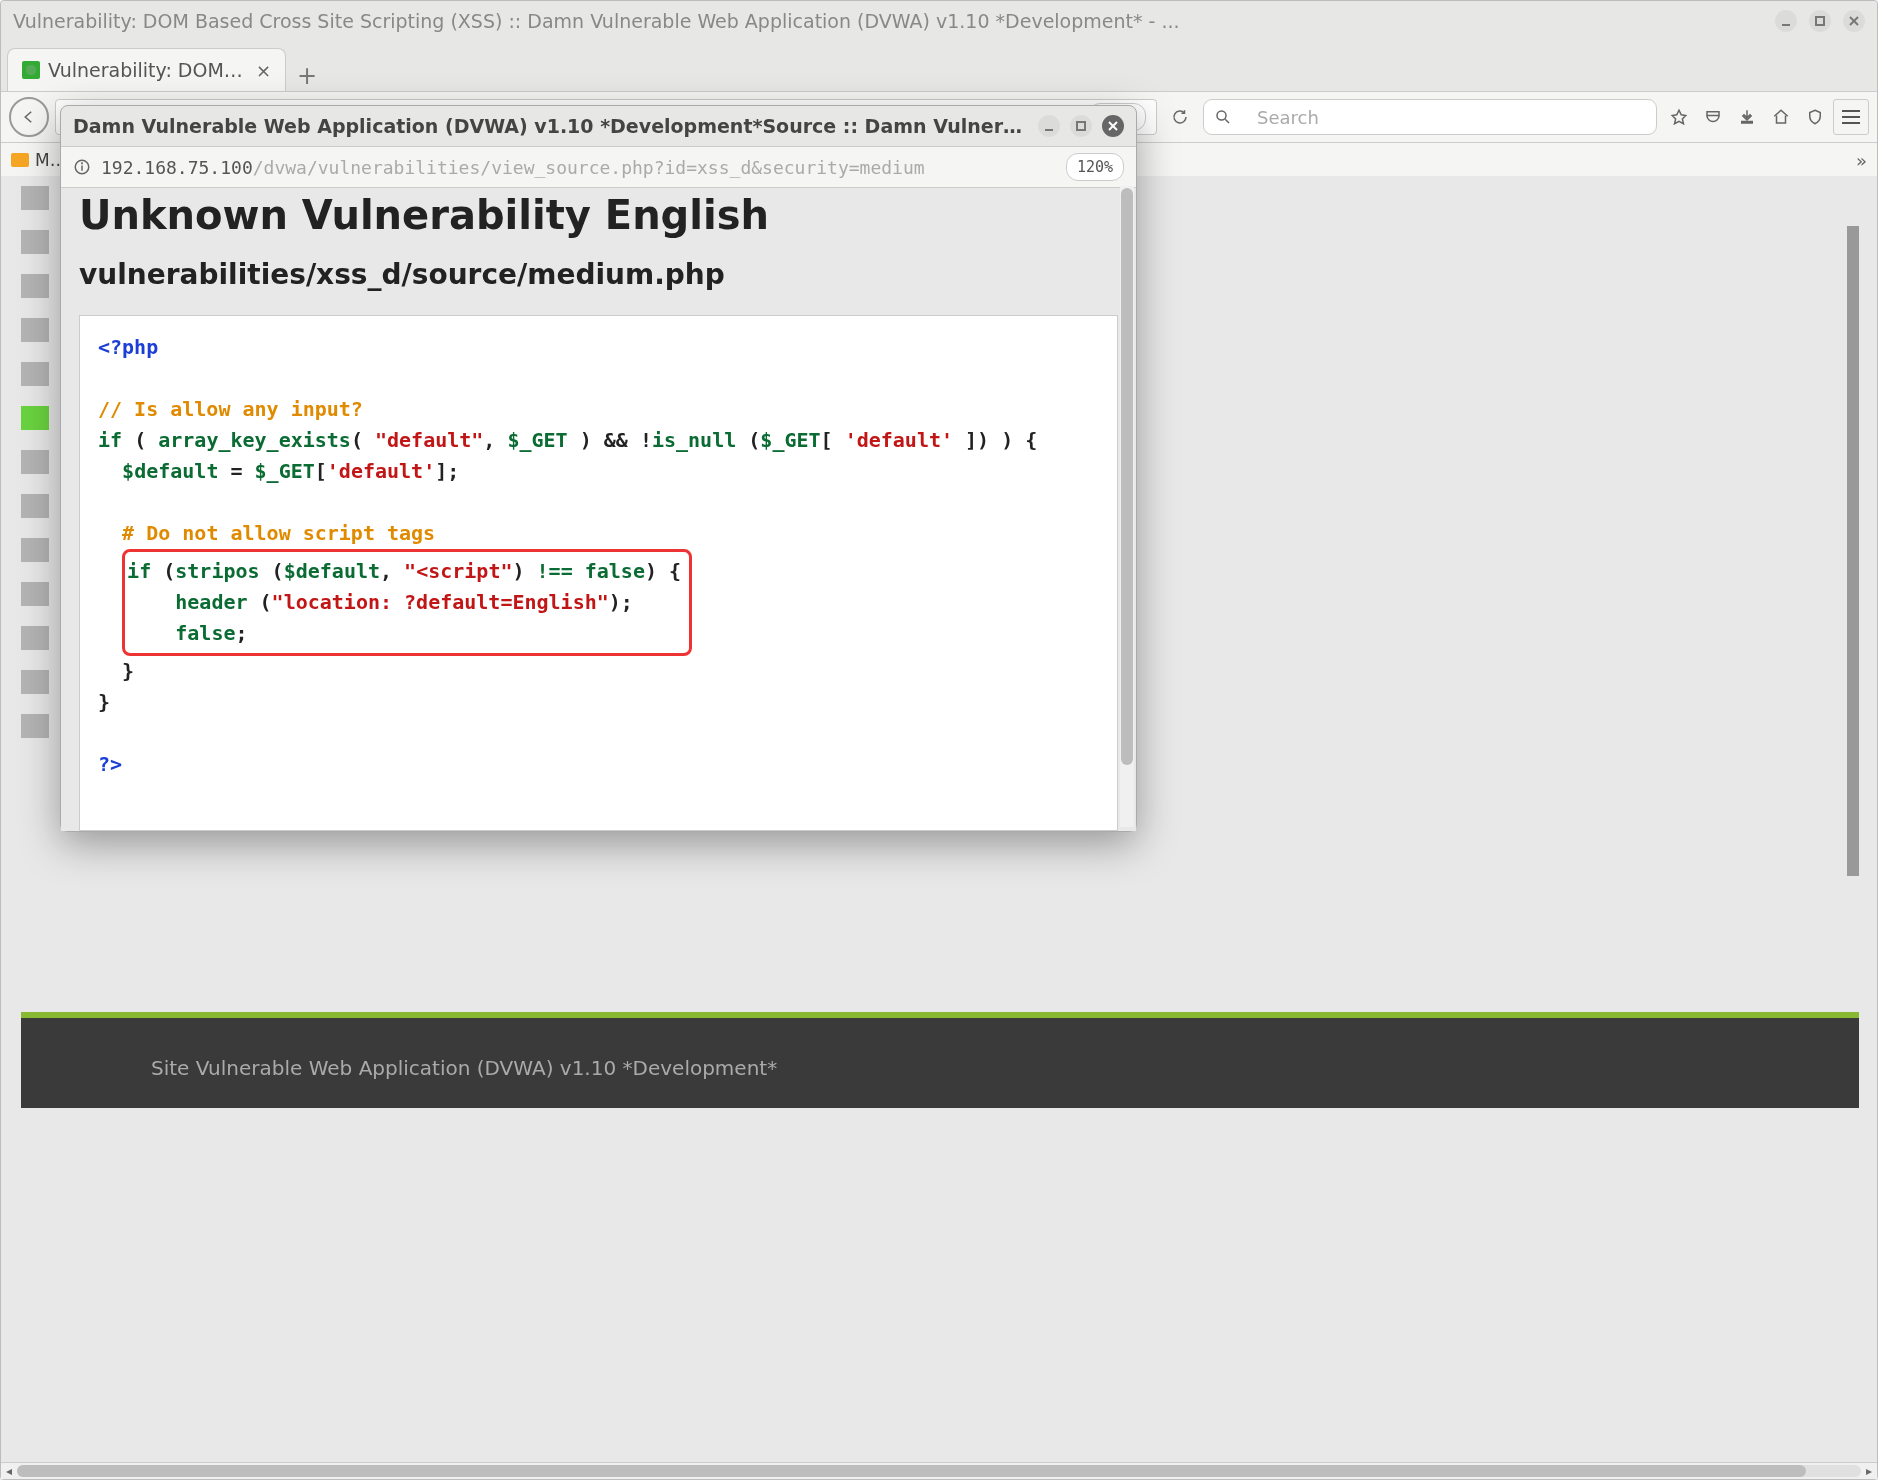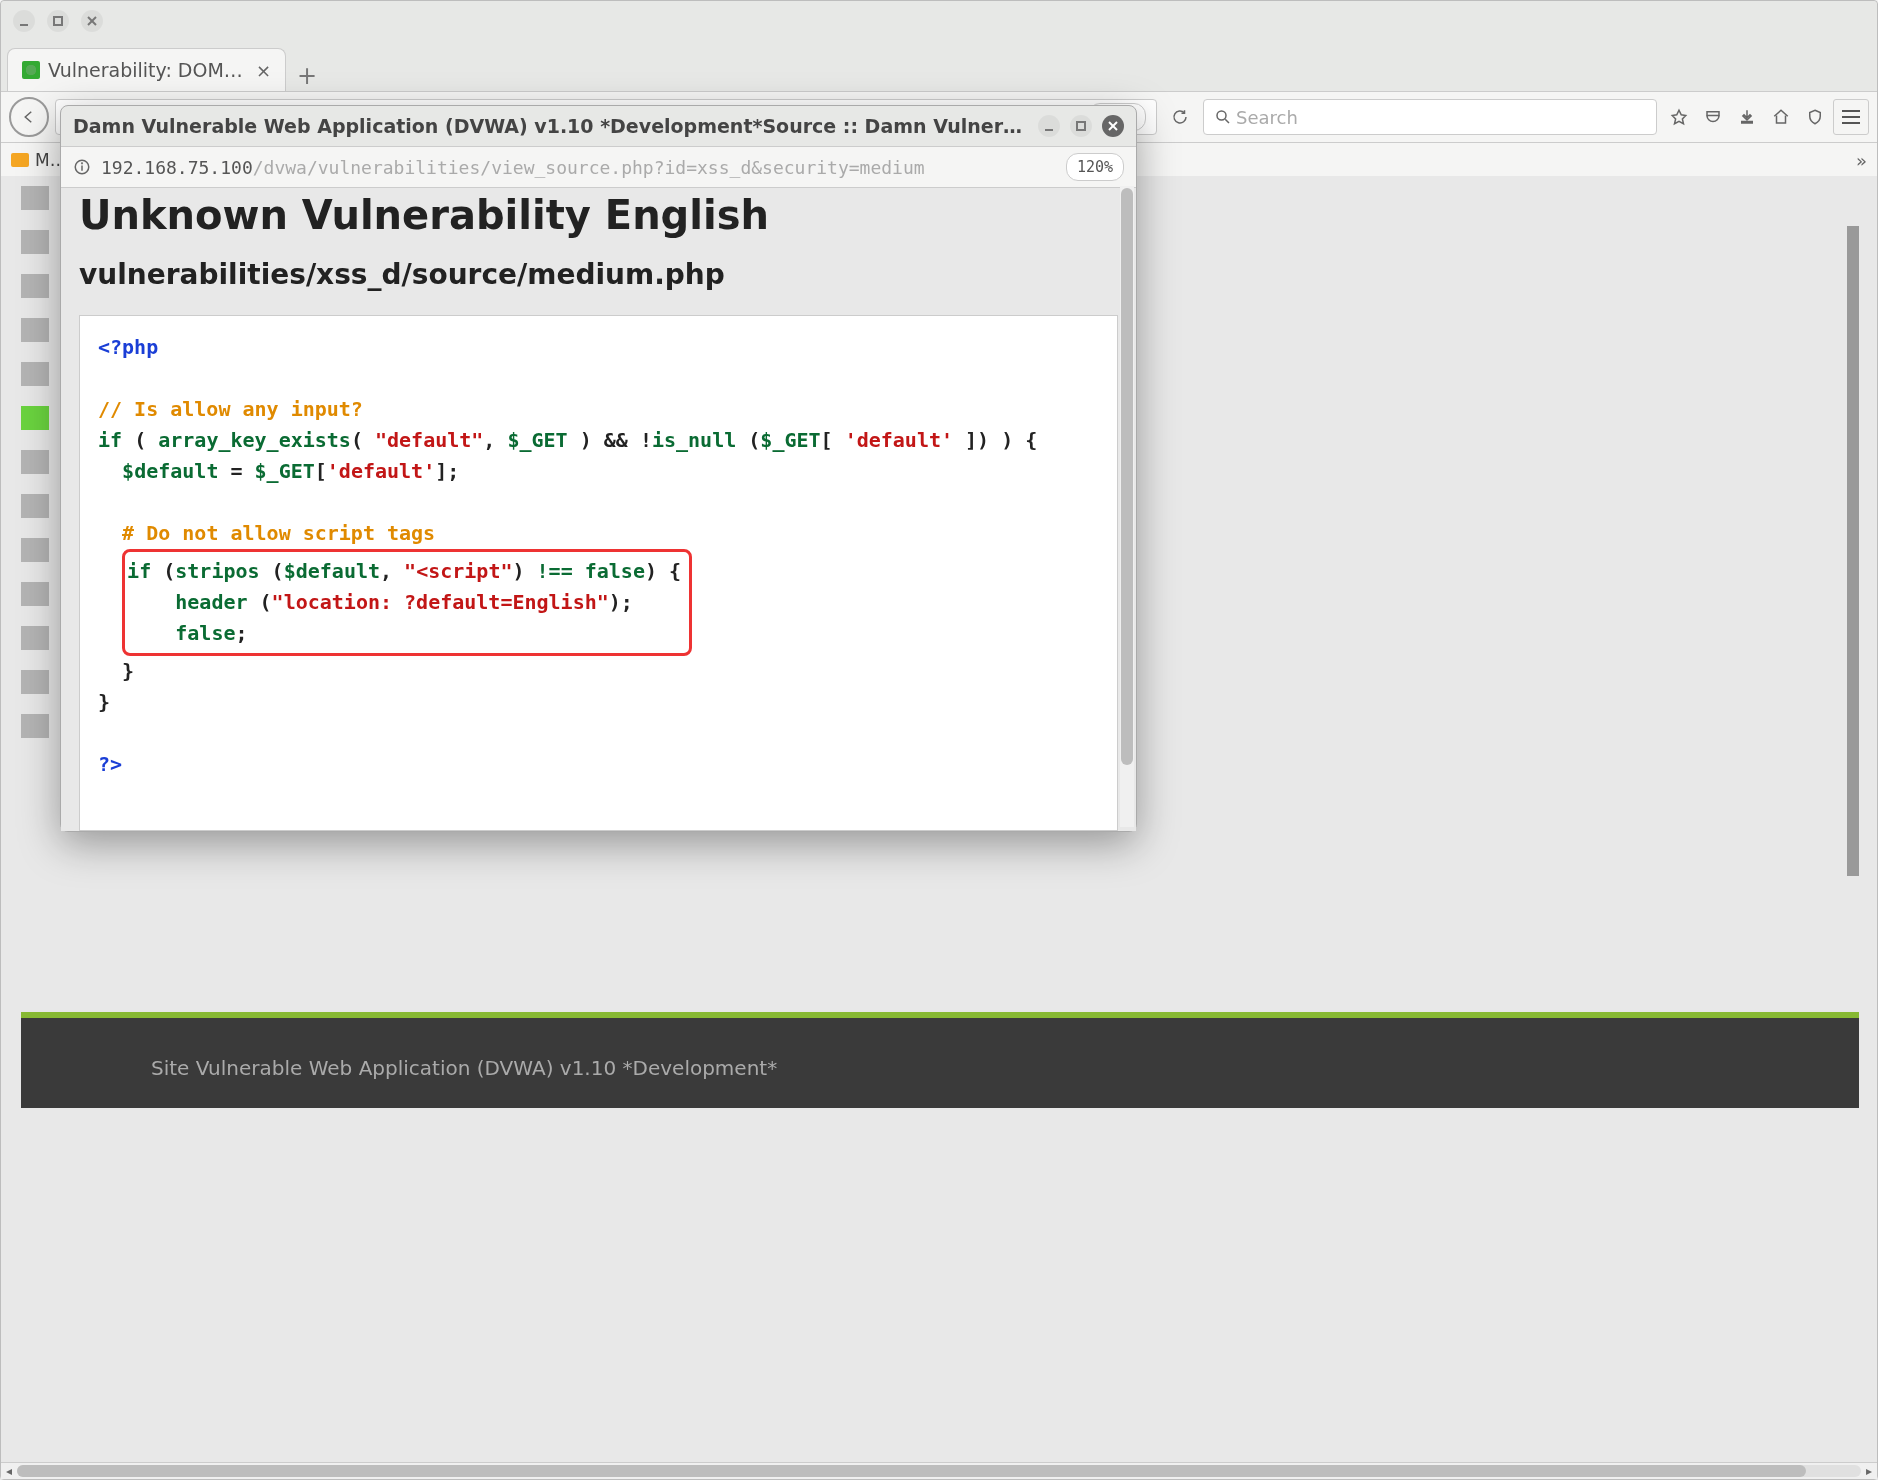--- a/index.html
+++ b/index.html
@@ -19,21 +19,21 @@
 .tab .closex{font-size:18px;color:#666;cursor:pointer;}
 .newtab{width:30px;height:30px;display:flex;align-items:center;justify-content:center;font-size:24px;color:#777;cursor:pointer;}
 
 
 .navbar{height:50px;background:#f5f5f4;border-bottom:1px solid #ccc;display:flex;align-items:center;padding:0 8px;gap:6px;}
 .navicon{width:34px;height:34px;display:flex;align-items:center;justify-content:center;color:#555;cursor:pointer;border-radius:4px;}
 .back-circle{width:36px;height:36px;border:2px solid #9a9a9a;border-radius:50%;display:flex;align-items:center;justify-content:center;background:#f5f5f4;}
 .urlbox{flex:3;min-width:0;height:34px;background:#fff;border:1px solid #ccc;border-radius:4px;display:flex;align-items:center;padding:0 10px;gap:8px;font-size:18px;color:#555;font-family:"DejaVu Sans Mono",monospace;overflow:hidden;}
 .urlbox .dim{color:#aaa;}
 .zoompct{height:26px;background:#fff;border:1px solid #ccc;border-radius:12px;padding:0 10px;display:flex;align-items:center;font-size:15px;color:#555;}
-.searchbox{flex:1.2;height:34px;background:#fff;border:1px solid #ccc;border-radius:4px;display:flex;align-items:center;padding:0 10px;gap:4px;font-size:18px;color:#aaa;}
+.searchbox{flex:1.2;height:34px;background:#fff;border:1px solid #ccc;border-radius:9px;display:flex;align-items:center;padding:0 10px;gap:25px;font-size:18px;color:#aaa;}
 .righticons{display:flex;align-items:center;gap:2px;}
 .toolicon{width:32px;height:32px;display:flex;align-items:center;justify-content:center;color:#555;cursor:pointer;font-size:20px;}
 .hamburger{width:34px;height:34px;border:1px solid #ccc;border-radius:3px;display:flex;flex-direction:column;align-items:center;justify-content:center;gap:4px;cursor:pointer;}
 .hamburger span{width:18px;height:2px;background:#555;display:block;}
 
 
 .bookbar{height:34px;background:#f5f5f4;border-bottom:1px solid #ccc;display:flex;align-items:center;padding:0 10px;font-size:17px;color:#444;justify-content:space-between;}
 .bookfolder{display:flex;align-items:center;gap:6px;}
 .bookfolder .fld{width:18px;height:14px;background:#f5a623;border-radius:2px;display:inline-block;}
 .book-overflow{font-size:18px;color:#666;cursor:pointer;}
@@ -75,20 +75,21 @@
 
 
 svg.ico{width:18px;height:18px;stroke:#666;fill:none;stroke-width:2;}
 </style>
 </head>
 <body>
 
 <div class="os-window">
 
   <div class="os-titlebar">
+    <div class="os-title">Vulnerability: DOM Based Cross Site Scripting (XSS) :: Damn Vulnerable Web Application (DVWA) v1.10 *Development* - ...</div>
     <div class="os-btn">
         <svg class="winicon" viewBox="0 0 12 12">
           <line x1="2" y1="10" x2="10" y2="10"></line>
         </svg>
       </div>
     <div class="os-btn">
         <svg class="winicon" viewBox="0 0 12 12">
           <rect x="2" y="2" width="8" height="8"></rect>
         </svg>
       </div>

